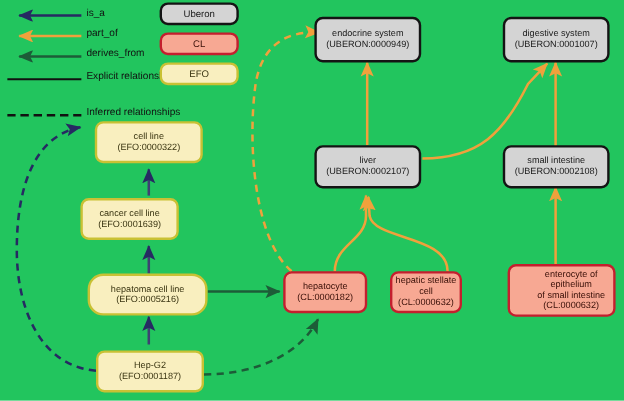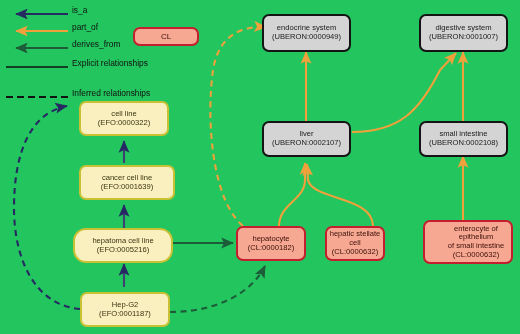--- a/index.html
+++ b/index.html
@@ -191,22 +191,28 @@
       <div class="leg-line">
         <svg width="62" height="10" viewBox="0 0 62 10">
           <path d="M0,5 L62,5" stroke="#111111" stroke-width="2.2" fill="none" stroke-dasharray="7,4"></path>
         </svg>
       </div>
       <span class="leg-text">Inferred relationships</span>
     </div>
   </div>
 
   <div id="legend-key">
+    <div class="key-box uberon" style="top:0;">
+      <span>Uberon</span>
+    </div>
     <div class="key-box cl" style="top:25px;">
       <span>CL</span>
+    </div>
+    <div class="key-box efo" style="top:50px;">
+      <span>EFO</span>
     </div>
   </div>
 
   <div class="node uberon" style="left:262px; top:14px; width:89px; height:38px;">
     <span class="nlabel">endocrine system</span>
     <span class="nid">(UBERON:0000949)</span>
   </div>
 
   <div class="node uberon" style="left:419px; top:14px; width:89px; height:38px;">
     <span class="nlabel">digestive system</span>
@@ -237,21 +243,21 @@
     <span class="nlabel">enterocyte of epithelium</span>
     <span class="nlabel">of small intestine</span>
     <span class="nid">(CL:0000632)</span>
   </div>
 
   <div class="node efo" style="left:79px; top:101px; width:90px; height:35px;">
     <span class="nlabel">cell line</span>
     <span class="nid">(EFO:0000322)</span>
   </div>
 
-  <div class="node efo" style="left:79px; top:165px; width:96px; height:35px;text-align:center;">
+  <div class="node efo" style="left:67px; top:165px; width:82px; height:35px;text-align:center;">
     <span class="nlabel">cancer cell line</span>
     <span class="nid">(EFO:0001639)</span>
   </div>
 
   <div class="node efo" style="left:73px; top:228px; width:100px; height:35px;border-radius:13px;">
     <span class="nlabel">hepatoma cell line</span>
     <span class="nid">(EFO:0005216)</span>
   </div>
 
   <div class="node efo" style="left:80px; top:292px; width:90px; height:35px;">

